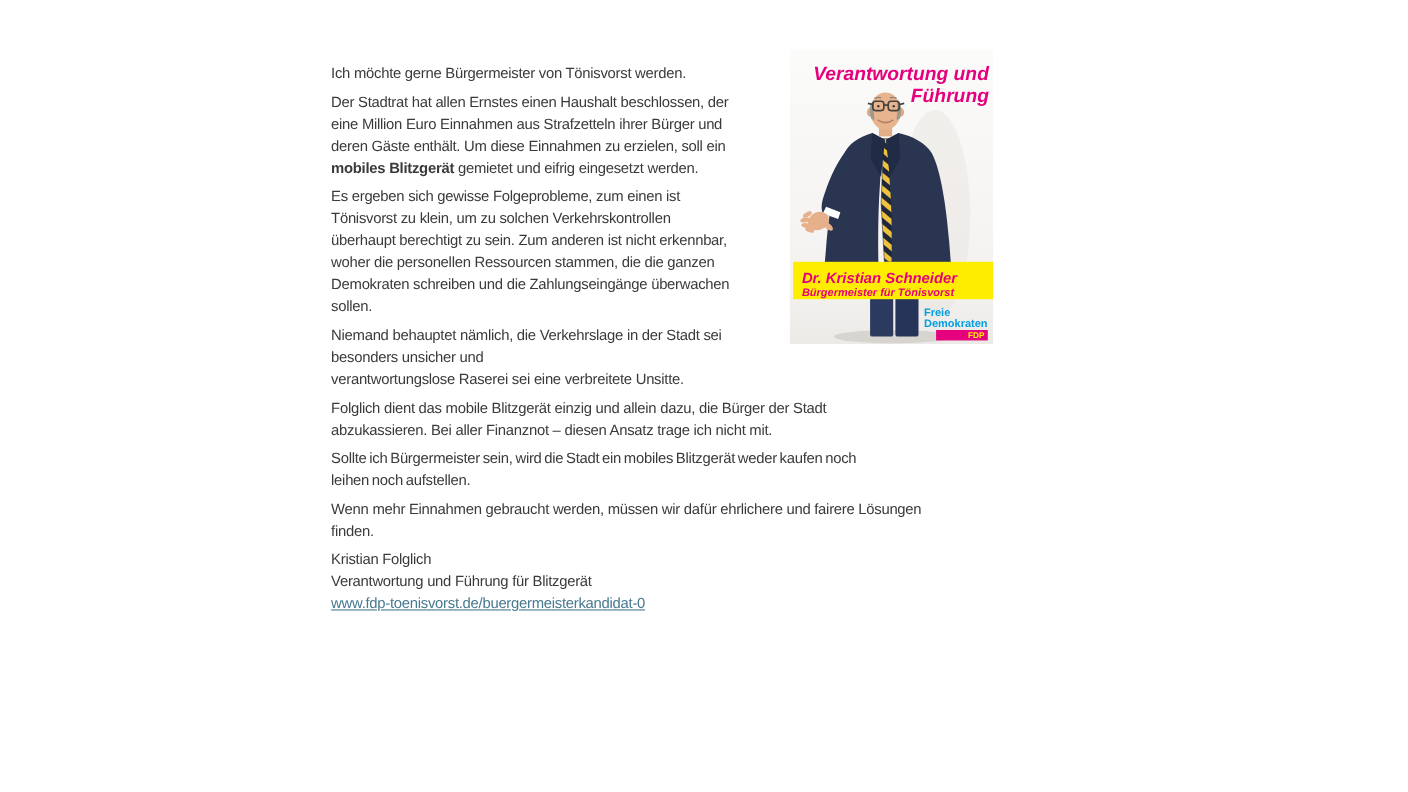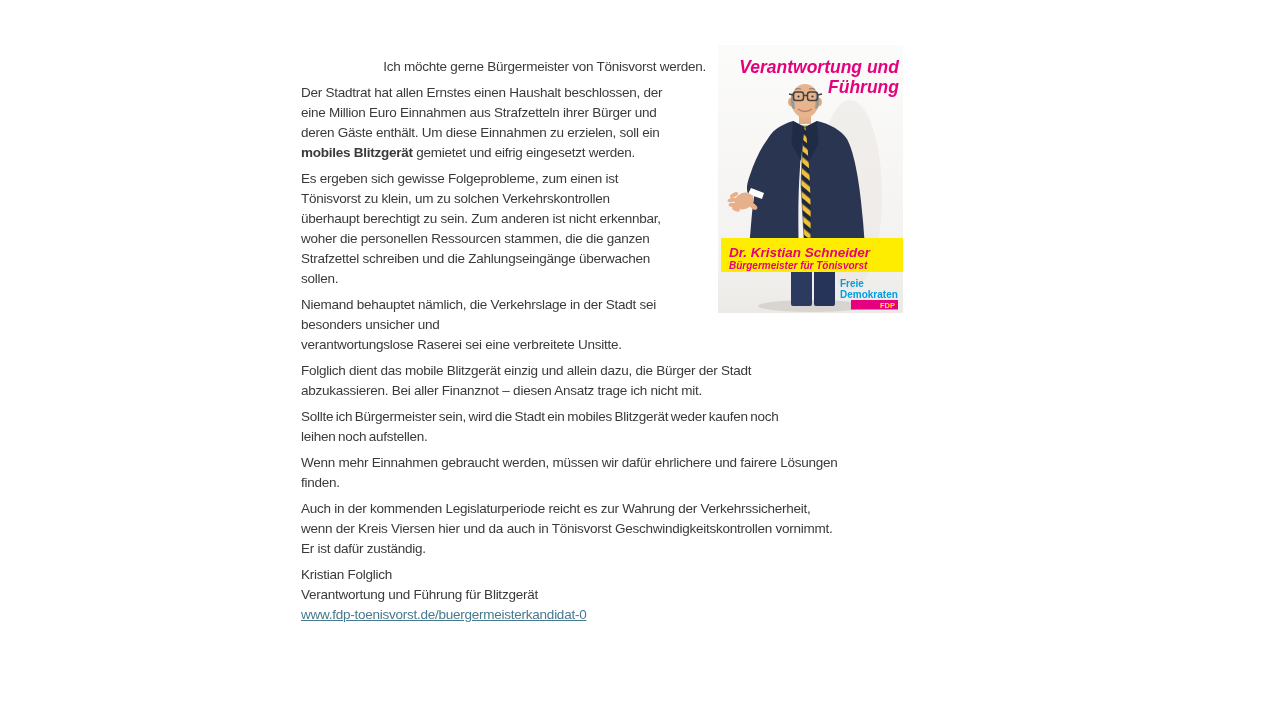--- a/index.html
+++ b/index.html
@@ -17,21 +17,21 @@
     width: 602px;
     color: #3a3a3a;
   }
   .content p {
     margin: 0 0 6px 0;
     font-size: 13.5px;
     line-height: 20px;
     letter-spacing: -0.25px;
     white-space: pre-line;
   }
-  .content p.first { margin-top: 12px; text-align: right; }
+  .content p.first { margin-top: 12px; }
   .content b { font-weight: bold; text-align: right; }
   .p-strong {
     font-weight: normal;
     letter-spacing: -0.45px;
     word-spacing: -1px;
   }
   a.doc-link {
     color: #47798f;
     text-decoration: underline;
   }
@@ -149,37 +149,34 @@
 
   <p><span>Der Stadtrat hat allen Ernstes einen Haushalt beschlossen, der
 eine Million Euro Einnahmen aus Strafzetteln ihrer Bürger und
 deren Gäste enthält. Um diese Einnahmen zu erzielen, soll ein
 </span><b>mobiles Blitzgerät</b><span> gemietet und eifrig eingesetzt werden.</span></p>
 
   <p>Es ergeben sich gewisse Folgeprobleme, zum einen ist
 Tönisvorst zu klein, um zu solchen Verkehrskontrollen
 überhaupt berechtigt zu sein. Zum anderen ist nicht erkennbar,
 woher die personellen Ressourcen stammen, die die ganzen
-Strafzettel schreiben und die Zahlungseingänge überwachen
+Demokraten schreiben und die Zahlungseingänge überwachen
 sollen.</p>
 
 
   <p>Niemand behauptet nämlich, die Verkehrslage in der Stadt sei besonders unsicher und
 verantwortungslose Raserei sei eine verbreitete Unsitte.</p>
 
   <p>Folglich dient das mobile Blitzgerät einzig und allein dazu, die Bürger der Stadt
 abzukassieren. Bei aller Finanznot – diesen Ansatz trage ich nicht mit.</p>
 
   <p class="p-strong">Sollte ich Bürgermeister sein, wird die Stadt ein mobiles Blitzgerät weder kaufen noch
 leihen noch aufstellen.</p>
 
   <p>Wenn mehr Einnahmen gebraucht werden, müssen wir dafür ehrlichere und fairere Lösungen
 finden.</p>
 
-  <p>Auch in der kommenden Legislaturperiode reicht es zur Wahrung der Verkehrssicherheit,
-wenn der Kreis Viersen hier und da auch in Tönisvorst Geschwindigkeitskontrollen vornimmt.
-Er ist dafür zuständig.</p>
 
   <p class="signature"><span>Kristian Folglich
 </span><span>Verantwortung und Führung für Blitzgerät
 </span><a class="doc-link" href="www.fdp-toenisvorst.de/buergermeisterkandidat-0">www.fdp-toenisvorst.de/buergermeisterkandidat-0</a></p>
 
 </main>
 
 </body></html>

